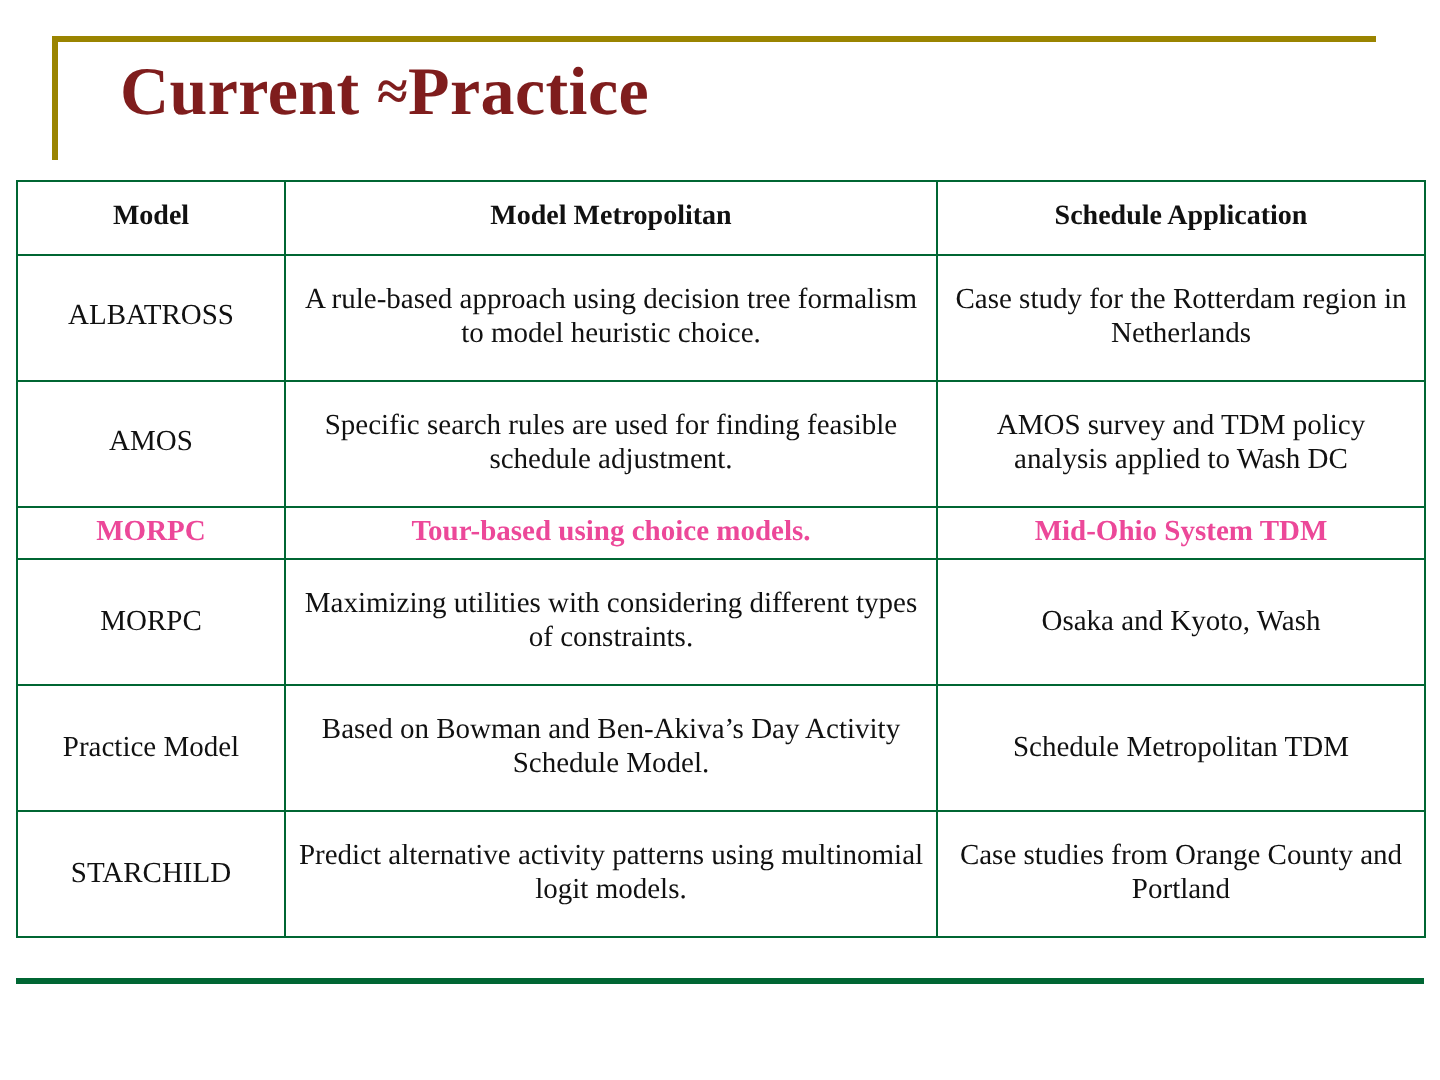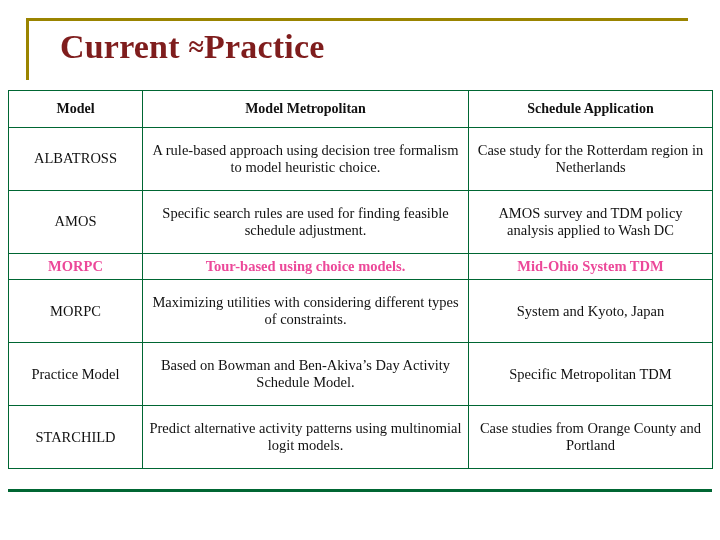--- a/index.html
+++ b/index.html
@@ -138,26 +138,26 @@
           <td>AMOS survey and TDM policy analysis applied to Wash DC</td>
         </tr>
         <tr class="highlight">
           <td>MORPC</td>
           <td>Tour-based using choice models.</td>
           <td>Mid-Ohio System TDM</td>
         </tr>
         <tr class="row-pad">
           <td>MORPC</td>
           <td>Maximizing utilities with considering different types of constraints.</td>
-          <td>System and Kyoto, Japan</td>
+          <td>Osaka and Kyoto, Wash</td>
         </tr>
         <tr class="row-pad">
           <td>Practice Model</td>
           <td>Based on Bowman and Ben-Akiva’s Day Activity Schedule Model.</td>
-          <td>Specific Metropolitan TDM</td>
+          <td>Schedule Metropolitan TDM</td>
         </tr>
         <tr class="row-pad">
           <td>STARCHILD</td>
           <td>Predict alternative activity patterns using multinomial logit models.</td>
           <td>Case studies from Orange County and Portland</td>
         </tr>
       </tbody>
     </table>
   </div>
 

